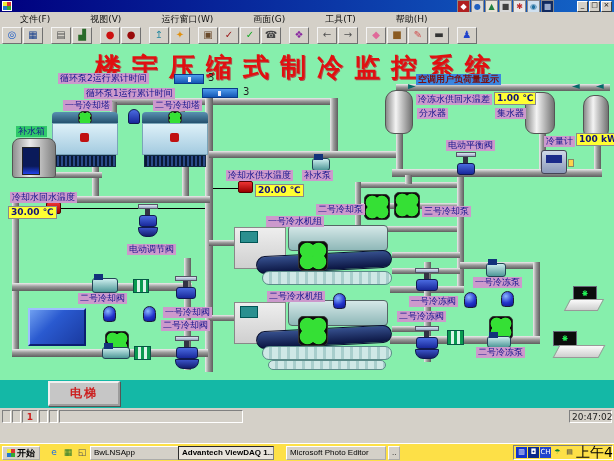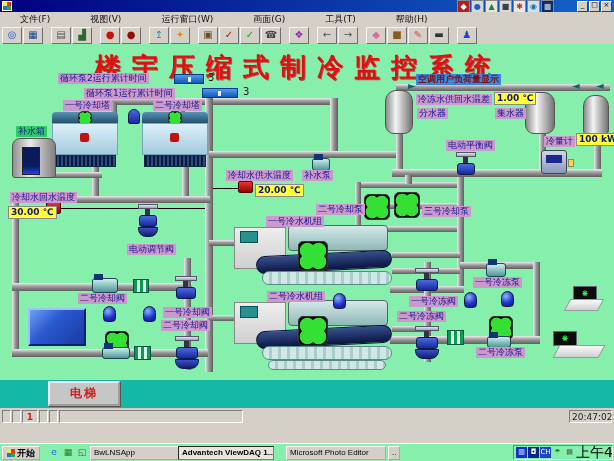--- a/index.html
+++ b/index.html
@@ -92,21 +92,21 @@
   .navbar{position:absolute;left:0;top:380px;width:614px;height:28px;background:#14b8a6;padding-left:48px;}
   .navbtn{position:absolute;top:1px;width:72px;height:25px;background:#c6c6c6;
     border:2px outset #f0f0f0;box-shadow:1px 1px 0 #555;
     color:#cc2020;font-weight:bold;font-size:12px;text-align:center;line-height:21px;
     letter-spacing:2px;padding:0;font-family:"DejaVu Sans",sans-serif;white-space:nowrap;overflow:hidden;}
   
   .statusbar{position:absolute;left:0;top:408px;width:614px;height:18px;background:#d4d0c8;}
   .spanel{position:absolute;top:2px;height:13px;border:1px solid;border-color:#808080 #fff #fff #808080;
     font-size:9px;line-height:12px;color:#222;padding:0 2px;box-sizing:border-box;}
   
-  .taskbar{position:absolute;left:0;top:443px;width:614px;height:18px;background:#86efac;border-top:1px solid #fff;}
+  .taskbar{position:absolute;left:0;top:443px;width:614px;height:18px;background:#fde047;border-top:1px solid #fff;}
   .startbtn{position:absolute;left:2px;top:2px;height:14px;background:#d4d0c8;border:1px outset #fff;
     display:flex;align-items:center;padding:0 4px;font-size:9px;font-weight:bold;gap:2px;}
   .slogo{width:8px;height:8px;background:conic-gradient(#d33 0 25%,#3a3 0 50%,#27c 0 75%,#ee3 0);}
   .ql{position:absolute;left:48px;top:2px;display:flex;gap:2px;}
   .qic{width:12px;height:13px;font-size:9px;line-height:13px;text-align:center;}
   .tkbtn{position:absolute;top:2px;height:14px;background:#d4d0c8;border:1px outset #fff;
     font-size:8px;line-height:12px;padding:0 3px;white-space:nowrap;overflow:hidden;text-align:left;}
   .tkbtn.active{border:1px inset #808080;background:#e8e4dc;font-weight:bold;}
   .tray{position:absolute;right:1px;top:1px;width:100px;height:15px;border:1px solid;
     border-color:#808080 #fff #fff #808080;display:flex;align-items:center;gap:1px;padding:0 2px;box-sizing:border-box;}

